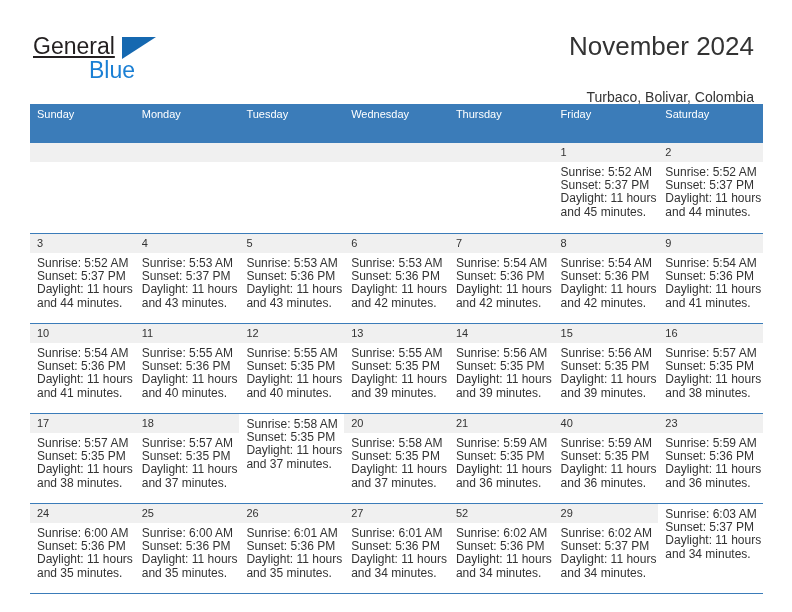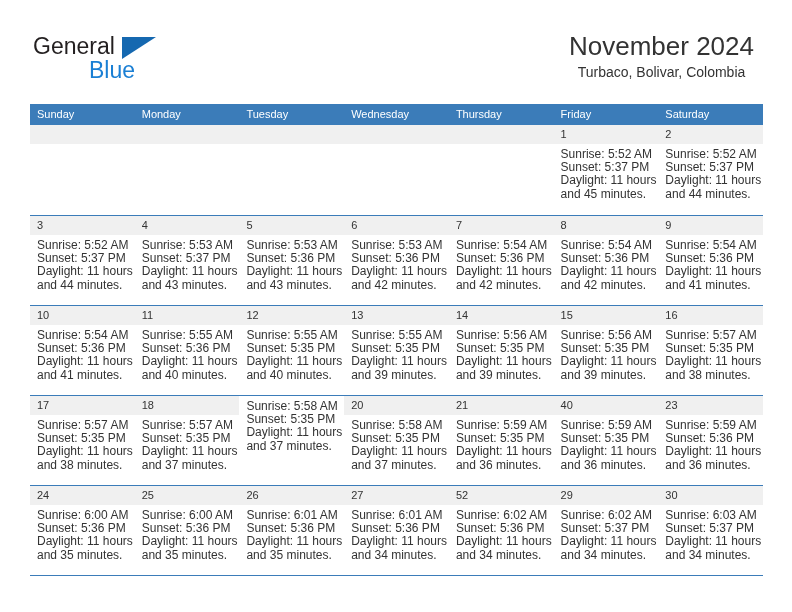--- a/index.html
+++ b/index.html
@@ -37,20 +37,21 @@
     height: 52px;
   }
   .logo-general {
     position: absolute;
     left: 0;
     top: 0;
     font-size: 23px;
     letter-spacing: 0px;
     color: #231f20;
     font-family: "Liberation Sans", sans-serif;
+    text-decoration: underline;
   }
   .logo-blue {
     position: absolute;
     left: 56px;
     top: 24px;
     font-size: 23px;
     color: #1a7fd4;
     font-family: "Liberation Sans", sans-serif;
   }
   .logo-triangle {
@@ -59,49 +60,49 @@
     top: 4px;
     width: 0;
     height: 0;
     border-left: 34px solid #1568b0;
     border-bottom: 22px solid transparent;
   }
   .title-block {
     position: absolute;
     right: 38px;
     top: 30px;
-    text-align: center;
+    text-align: right;
   }
   .cal-title {
     font-size: 26px;
     color: #333333;
     line-height: 32px;
     font-weight: normal;
     font-family: "Liberation Sans", sans-serif;
   }
   .cal-subtitle {
     font-size: 14px;
     color: #333333;
     line-height: 20px;
-    margin-top: 0;
+    margin-top: 25px;
     font-family: "Liberation Sans", sans-serif;
   }
 
   
   .calendar {
     position: absolute;
     left: 30px;
     top: 104px;
     width: 733px;
   }
   .weekday-row {
     display: flex;
     width: 100%;
     background: #3b7cb9;
-    height: 21px;
+    height: 39px;
   }
   .weekday {
     flex: 1 1 0;
     color: #ffffff;
     font-size: 11px;
     line-height: 21px;
     padding-left: 7px;
     box-sizing: border-box;
     white-space: nowrap;
     overflow: hidden;
@@ -460,21 +461,20 @@
           <div class="daycell">
             <div class="day-number">29</div>
             <div class="day-info">
               <div>Sunrise: 6:02 AM</div>
               <div>Sunset: 5:37 PM</div>
               <div>Daylight: 11 hours</div>
               <div>and 34 minutes.</div>
             </div>
           </div>
           <div class="daycell">
-            <div class="day-number">30</div>
             <div class="day-info">
               <div>Sunrise: 6:03 AM</div>
               <div>Sunset: 5:37 PM</div>
               <div>Daylight: 11 hours</div>
               <div>and 34 minutes.</div>
             </div>
           </div>
         </div>
       </div>
     <div class="grid-bottom"></div>

